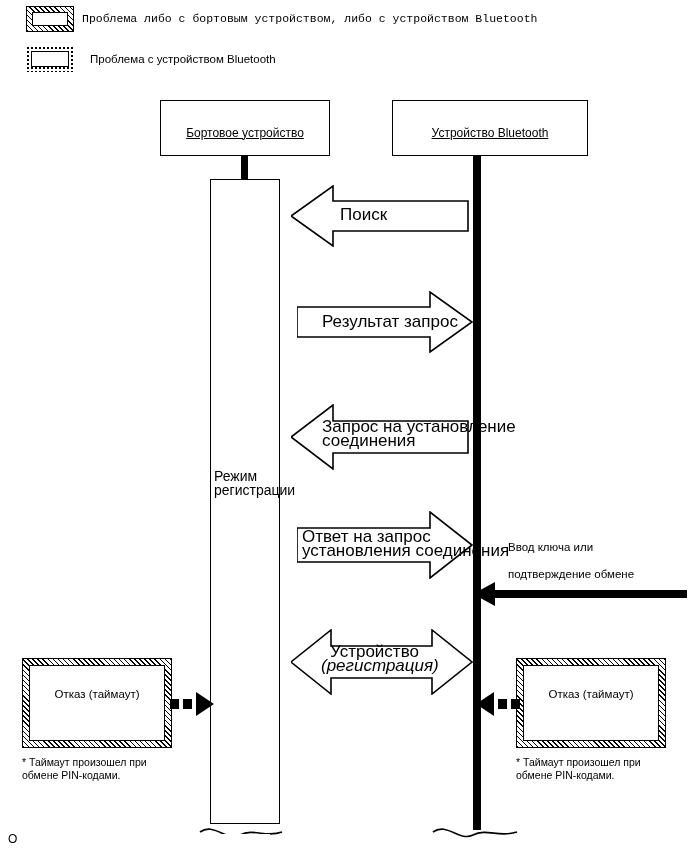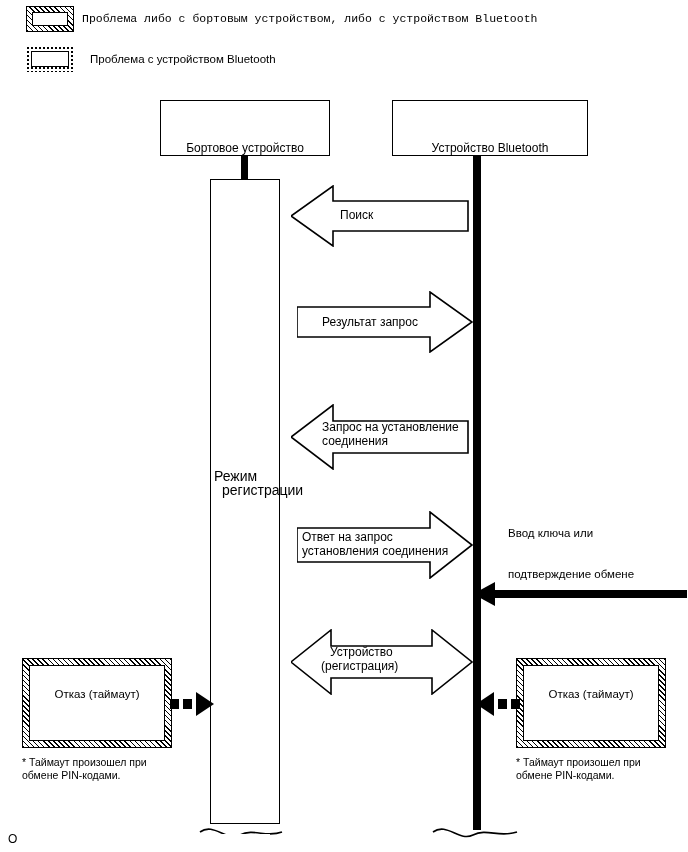--- a/index.html
+++ b/index.html
@@ -62,22 +62,23 @@
     white-space: nowrap;
   }
 
   
   .actor-box {
     position: absolute;
     box-sizing: border-box;
     border: 1.5px solid #000;
     background: #ffffff;
     display: flex;
-    align-items: flex-end;
+    align-items: center;
     justify-content: center;
+    text-decoration: underline;
   }
   .actor-box span {
     font-size: 12px;
     padding-top: 9px;
     white-space: nowrap;
   }
 
   
   .lifeline-thick {
     position: absolute;
@@ -96,21 +97,21 @@
     white-space: nowrap;
   }
 
   
   .block-arrow {
     position: absolute;
   }
   .block-arrow svg { display: block; }
   .arrow-text {
     position: absolute;
-    font-size: 12px;
+    font-size: 17px;
     line-height: 14px;
     white-space: nowrap;
   }
 
   
   .fail-box {
     position: absolute;
     box-sizing: border-box;
     padding: 6px;
   }
@@ -172,21 +173,21 @@
   </div>
 
   <div class="actor-box" style="left:392px; top:100px; width:196px; height:56px;">
     <span>Устройство Bluetooth</span>
   </div>
 
   <div class="lifeline-thick" style="left:241px; top:156px; width:7px; height:24px;"></div>
 
   <div class="activation" style="left:210px; top:179px; width:70px; height:645px;"></div>
   <div class="activation-label" style="left:214px; top:469px;">Режим</div>
-  <div class="activation-label" style="left:222px; top:483px;text-align:right;">регистрации</div>
+  <div class="activation-label" style="left:214px; top:483px;text-align:right;">регистрации</div>
 
   <svg class="abs" width="110" height="40" style="left:190px; top:808px;">
     <path d="M 10 24 C 24 14, 36 34, 50 27 C 64 20, 76 30, 92 24" stroke="#000" stroke-width="1.6" fill="none"></path>
     <rect x="20" y="26" width="60" height="16" fill="#ffffff" stroke="none"></rect>
   </svg>
 
   <div class="lifeline-thick" style="left:473px; top:156px; width:8px; height:674px;"></div>
 
   <svg class="abs" width="110" height="40" style="left:425px; top:808px;">
     <path d="M 8 24 C 22 14, 34 34, 48 27 C 62 20, 74 30, 92 24" stroke="#000" stroke-width="1.6" fill="none"></path>
@@ -221,23 +222,23 @@
   </div>
   <div class="arrow-text" style="left:302px; top:530px;">Ответ на запрос</div>
   <div class="arrow-text" style="left:302px; top:544px;">установления соединения</div>
 
   <div class="block-arrow" style="left:291px; top:629px;">
     <svg width="182" height="66" viewBox="0 0 182 66">
       <polygon points="0,33 40,1 40,17 141,17 141,1 181,33 141,65 141,49 40,49 40,65" fill="#ffffff" stroke="#000" stroke-width="1.6" stroke-linejoin="miter"></polygon>
     </svg>
   </div>
   <div class="arrow-text" style="left:330px; top:645px;">Устройство</div>
-  <div class="arrow-text" style="left:321px; top:659px;">(регистрация)</div>
-
-  <div class="key-label" style="left:508px; top:526px;">Ввод ключа или</div>
+  <div class="arrow-text" style="left:321px; top:659px;font-style:italic;">(регистрация)</div>
+
+  <div class="key-label" style="left:508px; top:540px;">Ввод ключа или</div>
   <div class="key-label" style="left:508px; top:567px;">подтверждение обмене</div>
 
   <svg class="abs" width="215" height="30" style="left:473px; top:579px;">
     <polygon points="0,15 22,3 22,11 214,11 214,19 22,19 22,27" fill="#000" stroke="none"></polygon>
   </svg>
 
   <div class="fail-box hatch-border" style="left:22px; top:658px; width:150px; height:90px;">
     <div class="fill">
       <span>Отказ (таймаут)</span>
     </div>

